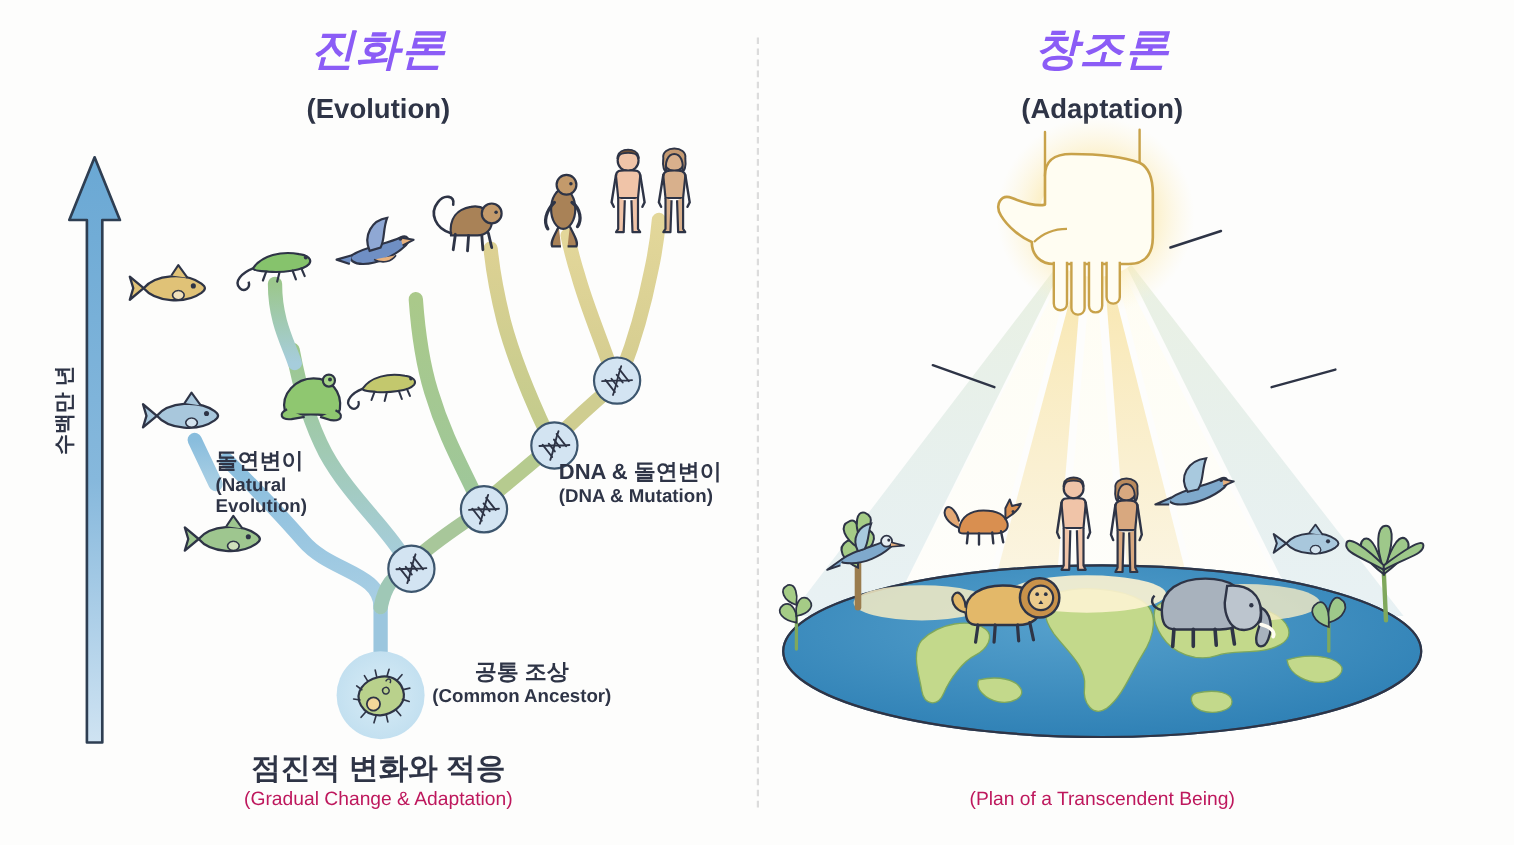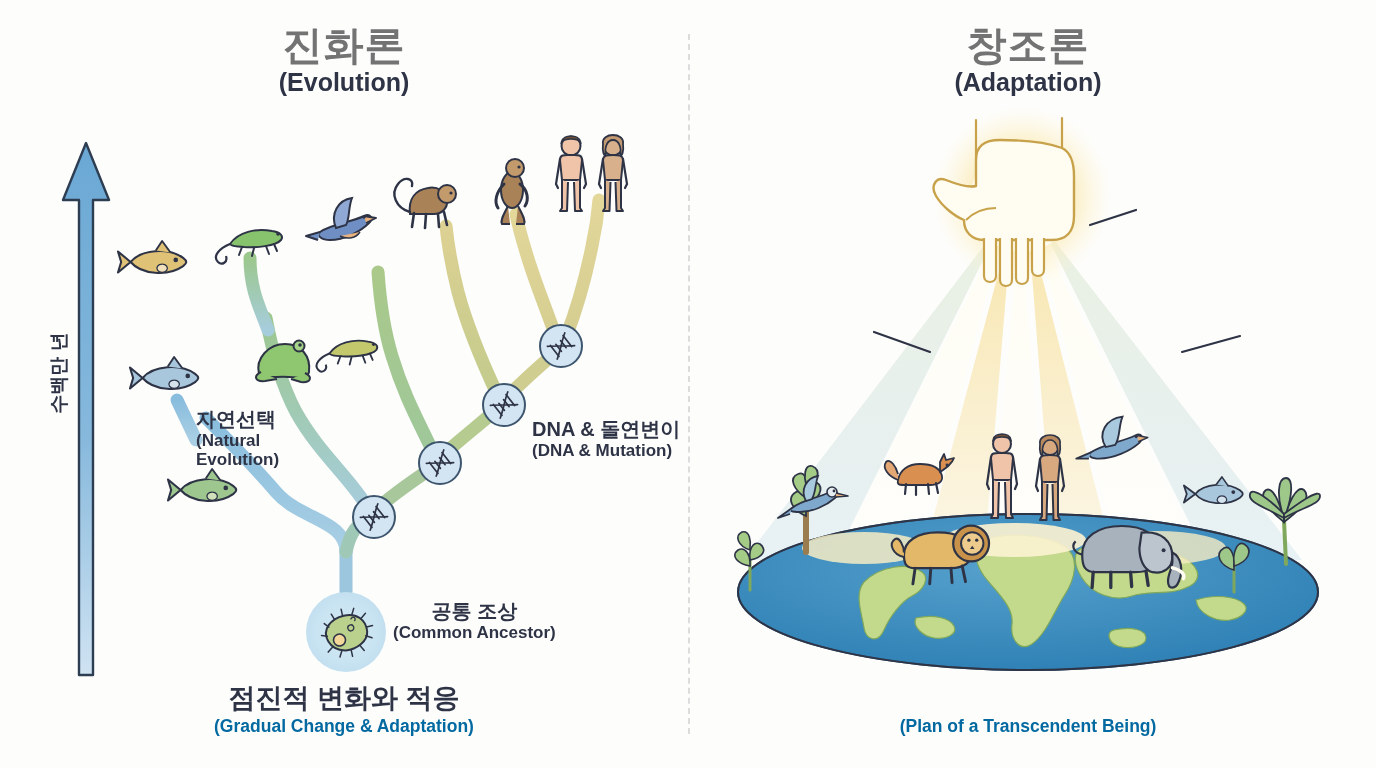--- a/index.html
+++ b/index.html
@@ -8,57 +8,57 @@
     background:#fdfdfc;
     font-family:"Liberation Sans","DejaVu Sans",sans-serif;
     color:#2e3446;
     overflow:hidden;
     position:relative;
   }
   #stage{position:absolute;inset:0;}
 
   .panel{position:absolute;top:0;height:768px;}
   #panel-evolution{left:0;width:688px;}
-  #panel-creationism{left:684px;width:688px;}
+  #panel-creationism{left:658px;width:688px;}
 
   .divider{
     position:absolute;left:688px;top:34px;width:0;height:700px;
     border-left:2px dashed #dcdcdc;
   }
 
   .title-block{position:absolute;width:100%;text-align:center;}
   #title-evolution{top:24px;}
   #title-creationism{top:24px;}
   .title-ko{
     font-size:40px;font-weight:bold;letter-spacing:1px;
-    color:#737373;line-height:1.08;
+    color:#8b5cf6;line-height:1.08;font-style:italic;
   }
   .title-en{
     font-size:25px;font-weight:bold;color:#2e3446;
-    margin-top:2px;line-height:1.1;
+    margin-top:19px;line-height:1.1;
   }
 
   .caption{
     position:absolute;width:100%;text-align:center;bottom:30px;
   }
   .caption-ko{font-size:27px;font-weight:bold;color:#2e3446;line-height:1.25;}
-  .caption-en{font-size:17.5px;font-weight:bold;color:#0369a1;line-height:1.25;}
+  .caption-en{font-size:17.5px;font-weight:normal;color:#be185d;line-height:1.25;}
 
   .axis-label{
     position:absolute;left:18px;top:360px;
     transform:rotate(-90deg);transform-origin:center center;
     font-size:19px;font-weight:bold;color:#2e3446;white-space:nowrap;
   }
 
   .tree-label{position:absolute;color:#2e3446;font-weight:bold;}
   .lbl-ko{font-size:20px;line-height:1.14;}
   .lbl-en{font-size:17px;line-height:1.14;}
 
   #label-natural-selection{left:196px;top:408px;text-align:left;}
-  #label-dna-mutation{left:532px;top:418px;text-align:left;}
+  #label-dna-mutation{left:508px;top:418px;text-align:left;}
   #label-common-ancestor{left:393px;top:600px;text-align:center;}
 
   svg{display:block;}
   .vec{position:absolute;left:0;top:0;}
 </style>
 </head>
 <body>
 
 <div id="stage">
 
@@ -300,21 +300,21 @@
         <path d="M-10 -19 L-14 6 L-12 10" fill="none" stroke="#2e3446" stroke-width="2.2" stroke-linecap="round"></path>
         <path d="M10 -19 L14 6 L12 10" fill="none" stroke="#2e3446" stroke-width="2.2" stroke-linecap="round"></path>
         <path d="M-8 2 L-8 30 L-10 33 L-3.5 33 L-2.5 4" fill="#d8b08c" stroke="#2e3446" stroke-width="2" stroke-linejoin="round"></path>
         <path d="M8 2 L8 30 L10 33 L3.5 33 L2.5 4" fill="#d8b08c" stroke="#2e3446" stroke-width="2" stroke-linejoin="round"></path>
       </g>
     </svg>
 
     <div class="axis-label">수백만 년</div>
 
     <div class="tree-label" id="label-natural-selection">
-      <div class="lbl-ko">자연선택</div>
+      <div class="lbl-ko">돌연변이</div>
       <div class="lbl-en">(Natural</div>
       <div class="lbl-en">Evolution)</div>
     </div>
 
     <div class="tree-label" id="label-dna-mutation">
       <div class="lbl-ko">DNA &amp; 돌연변이</div>
       <div class="lbl-en">(DNA &amp; Mutation)</div>
     </div>
 
     <div class="tree-label" id="label-common-ancestor">

